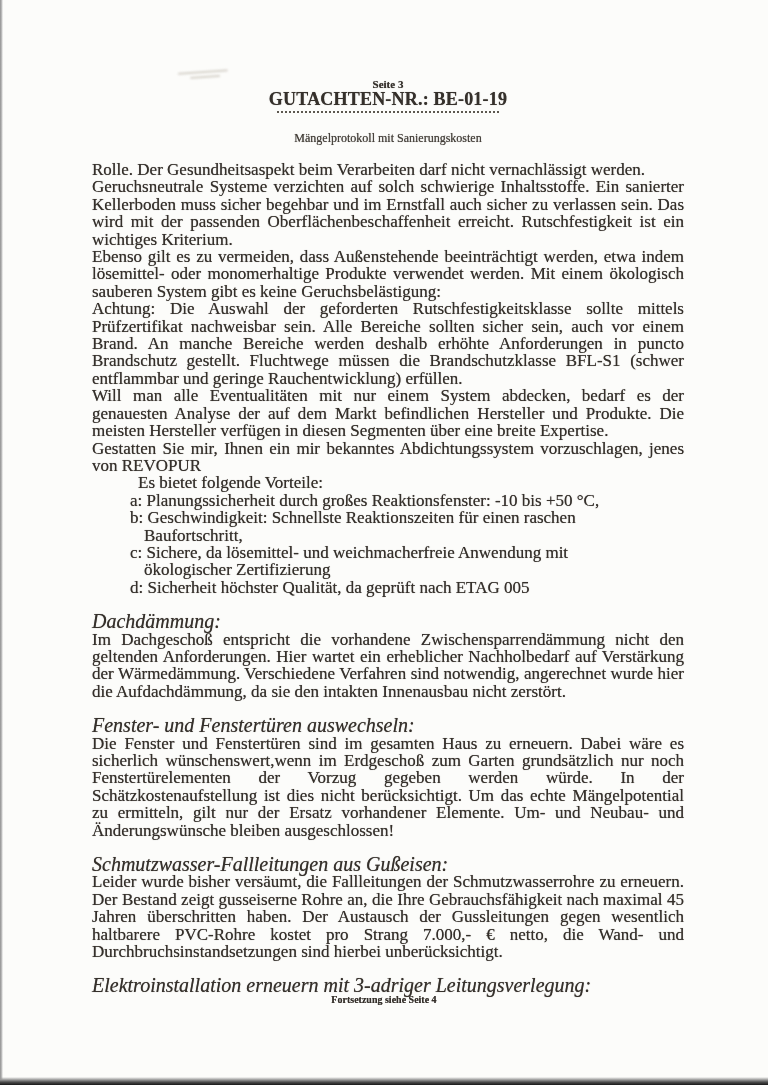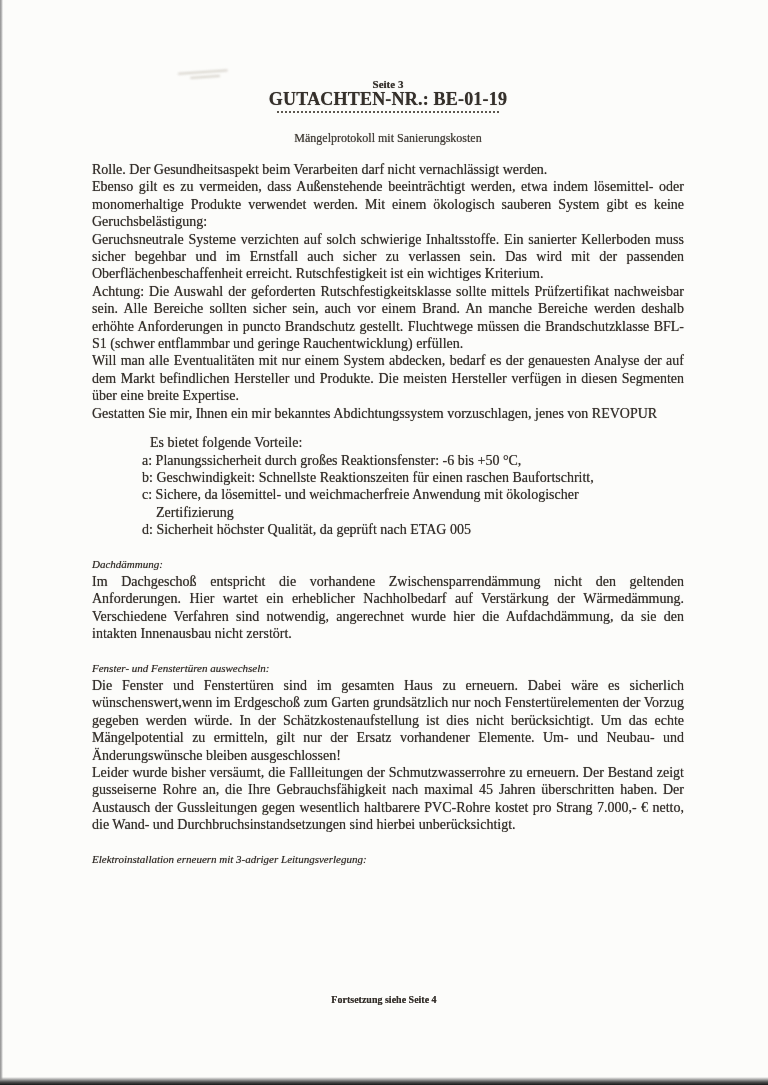--- a/index.html
+++ b/index.html
@@ -44,33 +44,33 @@
   .h-report { font-weight:bold; font-size:18px;  line-height:15px; letter-spacing:.2px; }
   .h-rule {
     width:222px; height:2px; margin:4px auto 3px auto;
     background:repeating-linear-gradient(90deg, #5d5850 0 2px, rgba(0,0,0,0) 2px 4px);
   }
   .h-sub { font-size:12px; line-height:14px; color:#45403a;margin-top:18px; }
 
   
   main p {
     margin:0;
-    font-size:14px;
+    font-size:17px;
     line-height:17.4px;
     text-align:justify;
   }
-  .proposal { margin:12px; }
+  .proposal { margin:0; }
   .proposal .intro { padding-left:46px; text-align:left; }
   .proposal .adv {
     padding-left:52px; text-indent:-14px;
     max-width:500px; text-align:left;
   }
   .sec-heading {
     margin:17px 0 0 0;
-    font-size:11px; line-height:17.4px;
+    font-size:20px; line-height:17.4px;
     font-style:italic; font-weight:normal;
     text-align:left;
   }
 
   
   footer {
     position:absolute; left:0; right:0; top:993px;
     text-align:center;
     font-weight:bold; font-size:10px; line-height:13px;
     color:#35302b;
@@ -89,45 +89,46 @@
 
     <header>
       <div class="h-page">Seite 3</div>
       <div class="h-report">GUTACHTEN-NR.: BE-01-19</div>
       <div class="h-rule"></div>
       <div class="h-sub">Mängelprotokoll mit Sanierungskosten</div>
     </header>
 
     <main>
       <p>Rolle. Der Gesundheitsaspekt beim Verarbeiten darf nicht vernachlässigt werden.</p>
+      <p>Geruchsneutrale Systeme verzichten auf solch schwierige Inhaltsstoffe. Ein sanierter Kellerboden muss sicher begehbar und im Ernstfall auch sicher zu verlassen sein. Das wird mit der passenden Oberflächenbeschaffenheit erreicht. Rutschfestigkeit ist ein wichtiges Kriterium.</p>
       <p>Ebenso gilt es zu vermeiden, dass Außenstehende beeinträchtigt werden, etwa indem lösemittel- oder monomerhaltige Produkte verwendet werden. Mit einem ökologisch sauberen System gibt es keine Geruchsbelästigung:</p>
-      <p>Geruchsneutrale Systeme verzichten auf solch schwierige Inhaltsstoffe. Ein sanierter Kellerboden muss sicher begehbar und im Ernstfall auch sicher zu verlassen sein. Das wird mit der passenden Oberflächenbeschaffenheit erreicht. Rutschfestigkeit ist ein wichtiges Kriterium.</p>
       <p>Achtung: Die Auswahl der geforderten Rutschfestigkeitsklasse sollte mittels Prüfzertifikat nachweisbar sein. Alle Bereiche sollten sicher sein, auch vor einem Brand. An manche Bereiche werden deshalb erhöhte Anforderungen in puncto Brandschutz gestellt. Fluchtwege müssen die Brandschutzklasse BFL-S1 (schwer entflammbar und geringe Rauchentwicklung) erfüllen.</p>
       <p>Will man alle Eventualitäten mit nur einem System abdecken, bedarf es der genauesten Analyse der auf dem Markt befindlichen Hersteller und Produkte. Die meisten Hersteller verfügen in diesen Segmenten über eine breite Expertise.</p>
       <p>Gestatten Sie mir, Ihnen ein mir bekanntes  Abdichtungssystem vorzuschlagen, jenes von REVOPUR</p>
 
       <div class="proposal">
         <p class="intro">Es bietet folgende Vorteile:</p>
-        <p class="adv">a: Planungssicherheit durch großes Reaktionsfenster: -6 bis +50 °C,</p>
+        <p class="adv">a: Planungssicherheit durch großes Reaktionsfenster: -10 bis +50 °C,</p>
         <p class="adv">b: Geschwindigkeit: Schnellste Reaktionszeiten für einen raschen Baufortschritt,</p>
         <p class="adv">c: Sichere, da lösemittel- und weichmacherfreie Anwendung mit ökologischer Zertifizierung</p>
         <p class="adv">d: Sicherheit höchster Qualität, da geprüft nach ETAG 005</p>
       </div>
 
       <section>
         <h4 class="sec-heading">Dachdämmung:</h4>
         <p>Im Dachgeschoß entspricht die vorhandene Zwischensparrendämmung nicht den geltenden Anforderungen. Hier wartet ein erheblicher Nachholbedarf auf Verstärkung der Wärmedämmung. Verschiedene Verfahren sind notwendig, angerechnet wurde hier die Aufdachdämmung, da sie den intakten Innenausbau nicht zerstört.</p>
       </section>
 
       <section>
         <h4 class="sec-heading">Fenster- und Fenstertüren auswechseln:</h4>
         <p>Die Fenster und Fenstertüren sind im gesamten Haus zu erneuern. Dabei wäre es sicherlich wünschenswert,wenn im Erdgeschoß zum Garten grundsätzlich nur noch Fenstertürelementen der Vorzug gegeben werden würde. In der Schätzkostenaufstellung ist dies nicht berücksichtigt. Um das echte Mängelpotential zu ermitteln, gilt nur der Ersatz vorhandener Elemente. Um- und Neubau- und Änderungswünsche bleiben ausgeschlossen!</p>
       </section>
 
       <section>
+        <h4 class="sec-heading">Schmutzwasser-Fallleitungen aus Gußeisen:</h4>
         <p>Leider wurde bisher versäumt, die Fallleitungen der Schmutzwasserrohre zu erneuern. Der Bestand zeigt gusseiserne Rohre an, die Ihre Gebrauchsfähigkeit nach maximal 45 Jahren überschritten haben. Der Austausch der  Gussleitungen gegen wesentlich haltbarere PVC-Rohre kostet pro Strang 7.000,- € netto, die Wand- und Durchbruchsinstandsetzungen sind hierbei unberücksichtigt.</p>
       </section>
 
       <section>
         <h4 class="sec-heading">Elektroinstallation erneuern mit 3-adriger Leitungsverlegung:</h4>
       </section>
     </main>
 
   </div>
 

